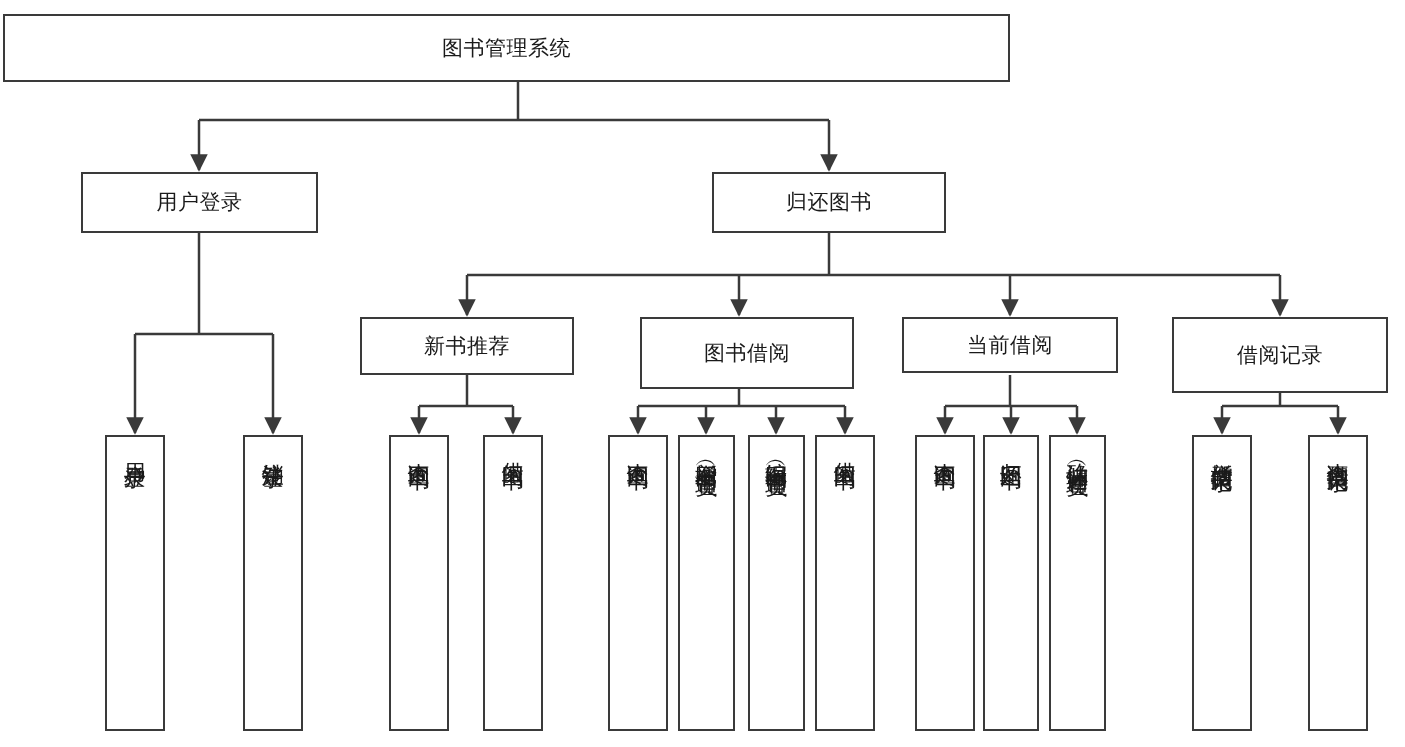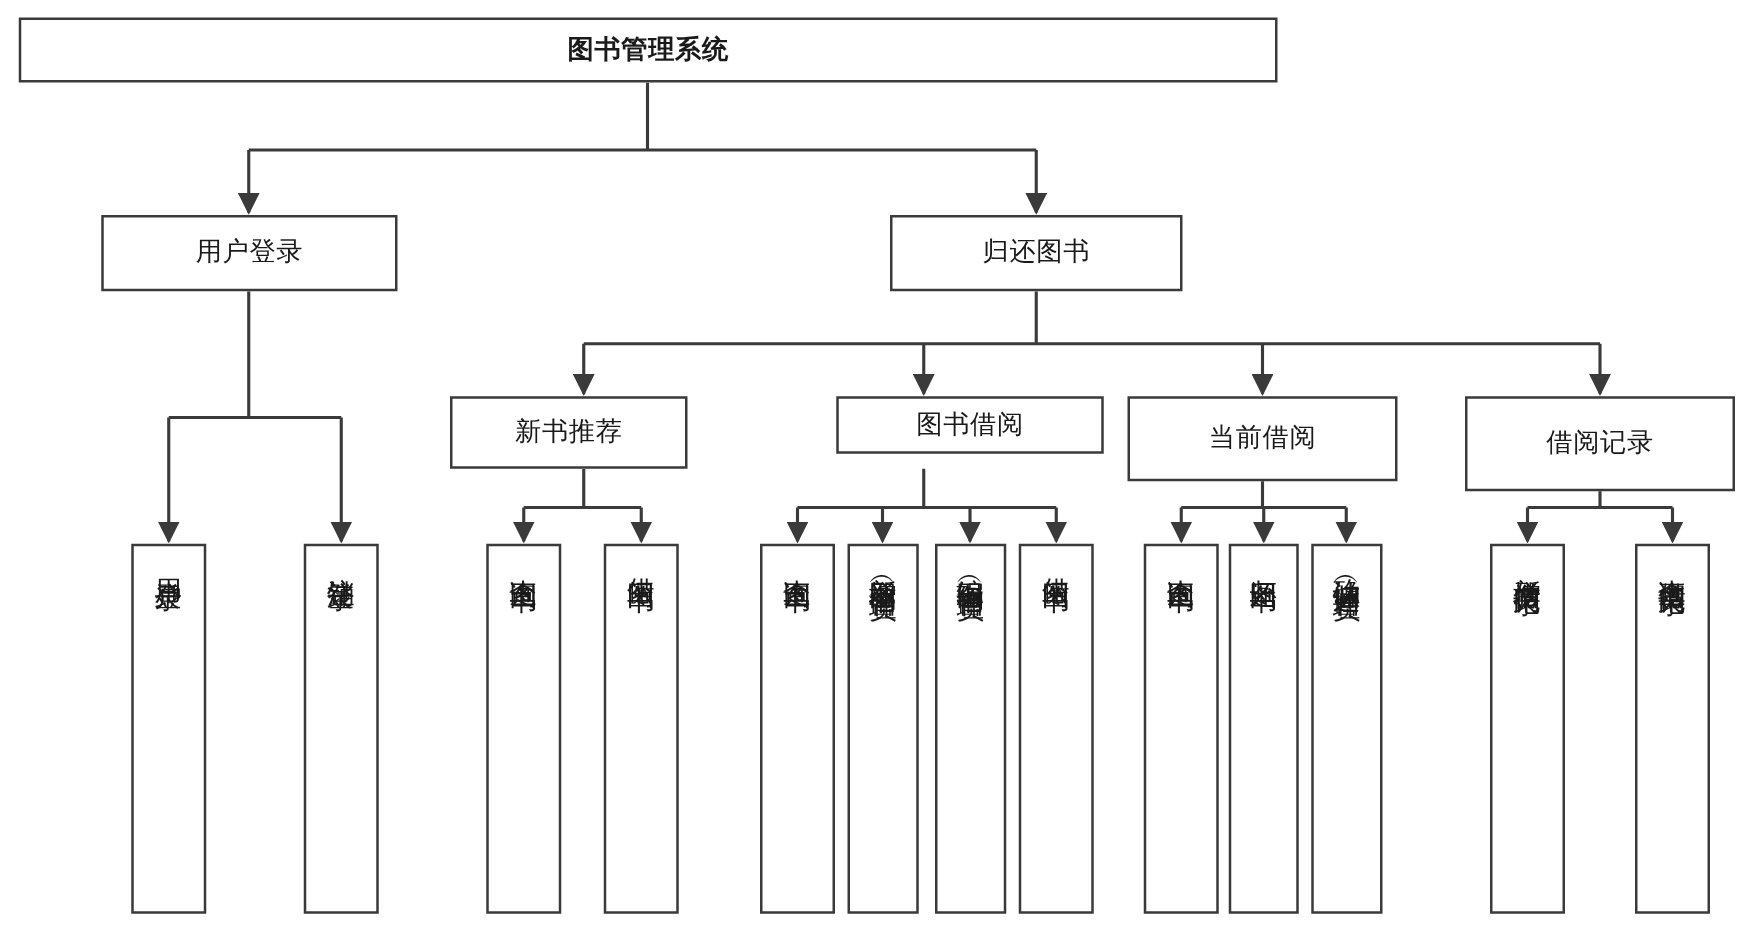--- a/index.html
+++ b/index.html
@@ -120,41 +120,41 @@
       <path d="M 1011 406 L 1011 433" marker-end="url(#arrow)"></path>
       <path d="M 1077 406 L 1077 433" marker-end="url(#arrow)"></path>
 
       <path d="M 1280 375 L 1280 406"></path>
       <path d="M 1222 406 L 1338 406"></path>
       <path d="M 1222 406 L 1222 433" marker-end="url(#arrow)"></path>
       <path d="M 1338 406 L 1338 433" marker-end="url(#arrow)"></path>
     </g>
   </svg>
 
-  <div class="node horiz" style="left:15px; top:14px; width:1007px; height:52px;font-weight:bold;">
+  <div class="node horiz" style="left:3px; top:14px; width:1007px; height:68px;">
     <span class="label">图书管理系统</span>
   </div>
 
   <div class="node horiz" style="left:81px; top:172px; width:237px; height:61px;">
     <span class="label">用户登录</span>
   </div>
 
   <div class="node horiz" style="left:712px; top:172px; width:234px; height:61px;">
     <span class="label">归还图书</span>
   </div>
 
-  <div class="node horiz" style="left:360px; top:317px; width:190px; height:58px;">
+  <div class="node horiz" style="left:360px; top:317px; width:214px; height:58px;">
     <span class="label">新书推荐</span>
   </div>
 
-  <div class="node horiz" style="left:669px; top:317px; width:214px; height:46px;">
+  <div class="node horiz" style="left:640px; top:317px; width:214px; height:72px;">
     <span class="label">图书借阅</span>
   </div>
 
-  <div class="node horiz" style="left:902px; top:317px; width:216px; height:68px;">
+  <div class="node horiz" style="left:902px; top:317px; width:216px; height:56px;">
     <span class="label">当前借阅</span>
   </div>
 
   <div class="node horiz" style="left:1172px; top:317px; width:216px; height:76px;">
     <span class="label">借阅记录</span>
   </div>
 
   <div class="node vert" style="left:105px; top:435px; width:60px; height:296px;">
     <span class="label">用户登录</span>
   </div>

